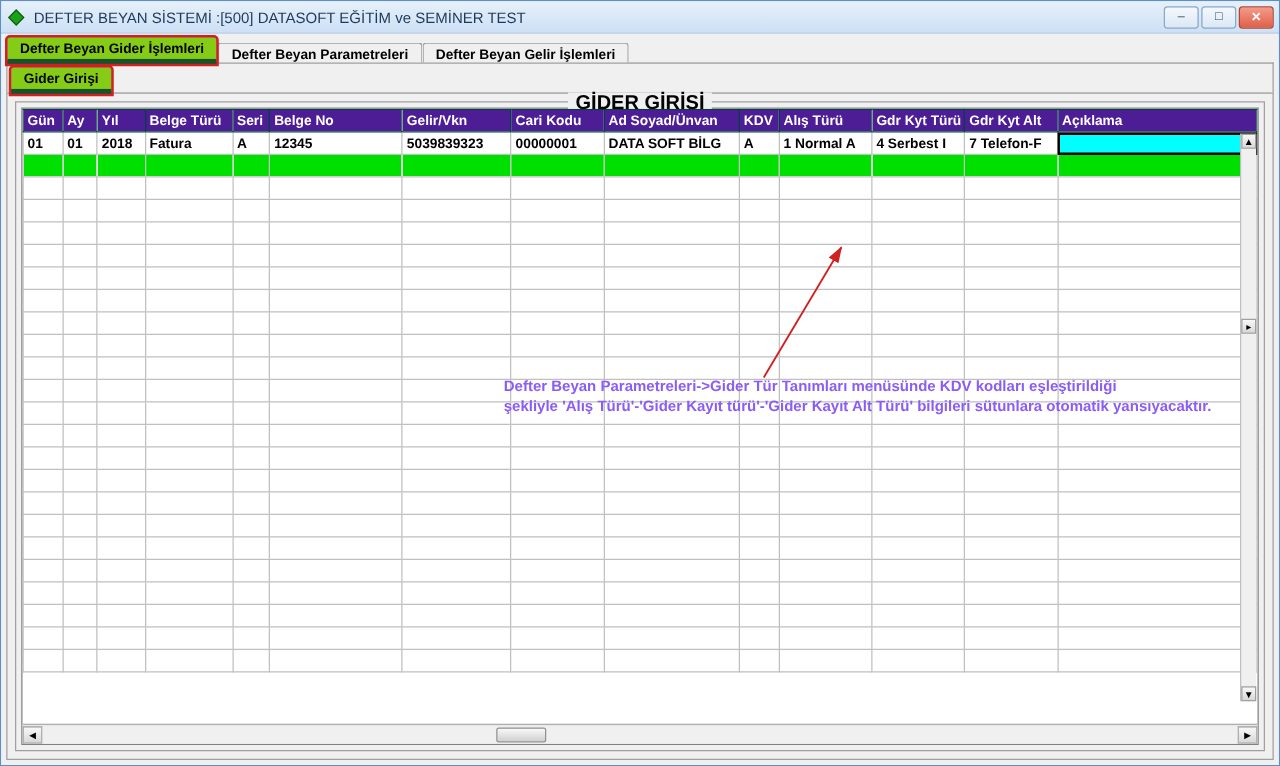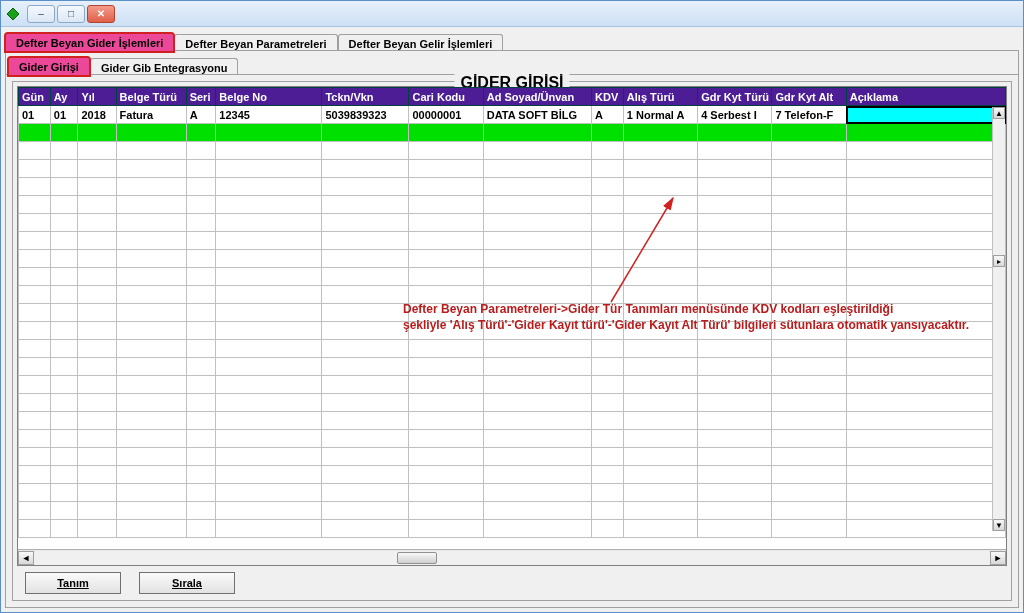--- a/index.html
+++ b/index.html
@@ -72,23 +72,23 @@
     border-bottom: none;
     background: #f0f0f0;
     margin-right: 0px;
     font-weight: bold;
     font-size: 11px;
     border-radius: 3px 3px 0 0;
     position: relative;
     top: 1px;
   }
   .tab.active {
-    background: #ec4899;
+    background: #84cc16;
     z-index: 2;
-    border-bottom: 1px solid #14532d;
+    border-bottom: 5px solid #14532d;
     margin-top: 20px;
   }
   .tab.redbox {
     outline: 2px solid #d02020;
     outline-offset: -1px;
   }
   .tabstrip-border {
     border-bottom: 1px solid #a0a0a0;
     flex: 1;
     height: 1px;
@@ -213,21 +213,21 @@
     background: linear-gradient(#fafafa,#e2e2e2);
     font-weight: bold;
     font-size: 11px;
     text-align: center;
   }
   .btn span { text-decoration: underline; }
   .annotation {
     position: absolute;
     left: 390px;
     top: 220px;
-    color: #b91c1c;
+    color: #8b5cf6;
     font-weight: bold;
     font-size: 12px;
     line-height: 1.3;
     pointer-events: none;
     width: 600px;
   }
   svg.arrow {
     position: absolute;
     left: 590px;
     top: 108px;
@@ -237,40 +237,40 @@
 </head>
 <body>
 
 <div class="window">
   <div class="titlebar">
     <div class="titlebar-icon">
       <svg width="14" height="14" viewBox="0 0 14 14">
           <polygon points="7,1 13,7 7,13 1,7" fill="#1aa01a" stroke="#0a600a"></polygon>
         </svg>
     </div>
+    <div class="titlebar-title">DEFTER BEYAN SİSTEMİ  :[500]  DATASOFT EĞİTİM ve SEMİNER TEST</div>
     <div class="win-btns">
       <div class="win-btn">–</div>
       <div class="win-btn">□</div>
       <div class="win-btn close">✕</div>
     </div>
   </div>
 
   <div class="client">
 
     <div class="tabstrip" id="main-tabs">
         <div class="tab active redbox">Defter Beyan Gider İşlemleri</div>
         <div class="tab">Defter Beyan Parametreleri</div>
         <div class="tab">Defter Beyan Gelir İşlemleri</div>
         <div class="tabstrip-border"></div>
       </div>
 
     <div class="panel" style="flex:0 0 auto; padding:0; border-bottom:none;justify-content:flex-end;">
       <div class="tabstrip subtab-area" id="sub-tabs" style="margin:2px 2px 0 2px;">
           <div class="tab active redbox">Gider Girişi</div>
-          <div class="tab">Gider Gib Entegrasyonu</div>
           <div class="tabstrip-border"></div>
         </div>
     </div>
 
     <div class="panel">
       <div class="groupbox">
         <div class="groupbox-title">GİDER GİRİŞİ</div>
 
         <div class="grid-wrap">
           <div class="grid-scroll">
@@ -292,21 +292,21 @@
                   <col style="width: 150px;">
                 </colgroup>
               <thead>
                   <tr id="grid-head">
                     <th>Gün</th>
                     <th>Ay</th>
                     <th>Yıl</th>
                     <th>Belge Türü</th>
                     <th>Seri</th>
                     <th>Belge No</th>
-                    <th>Tckn/Vkn</th>
+                    <th>Gelir/Vkn</th>
                     <th>Cari Kodu</th>
                     <th>Ad Soyad/Ünvan</th>
                     <th>KDV</th>
                     <th>Alış Türü</th>
                     <th>Gdr Kyt Türü</th>
                     <th>Gdr Kyt Alt</th>
                     <th>Açıklama</th>
                   </tr>
                 </thead>
               <tbody id="grid-body">
@@ -704,24 +704,20 @@
           </div>
           <div class="hscroll">
             <div class="sbtn">◄</div>
             <div class="track">
                 <div class="thumb"></div>
               </div>
             <div class="sbtn">►</div>
           </div>
         </div>
 
-        <div class="footer-btns">
-          <div class="btn"><span><u>T</u>anım</span></div>
-          <div class="btn"><span><u>S</u>ırala</span></div>
-        </div>
 
         <svg class="arrow" width="110" height="120">
           <defs>
               <marker id="ah" markerWidth="10" markerHeight="10" refX="8" refY="3" orient="auto">
             <path d="M0,0 L0,6 L9,3 z" fill="#d02020"></path>
               </marker>
             </defs>
           <line x1="8" y1="112" x2="70" y2="8" stroke="#d02020" stroke-width="1.5" marker-end="url(#ah)"></line>
         </svg>
         <div class="annotation">

